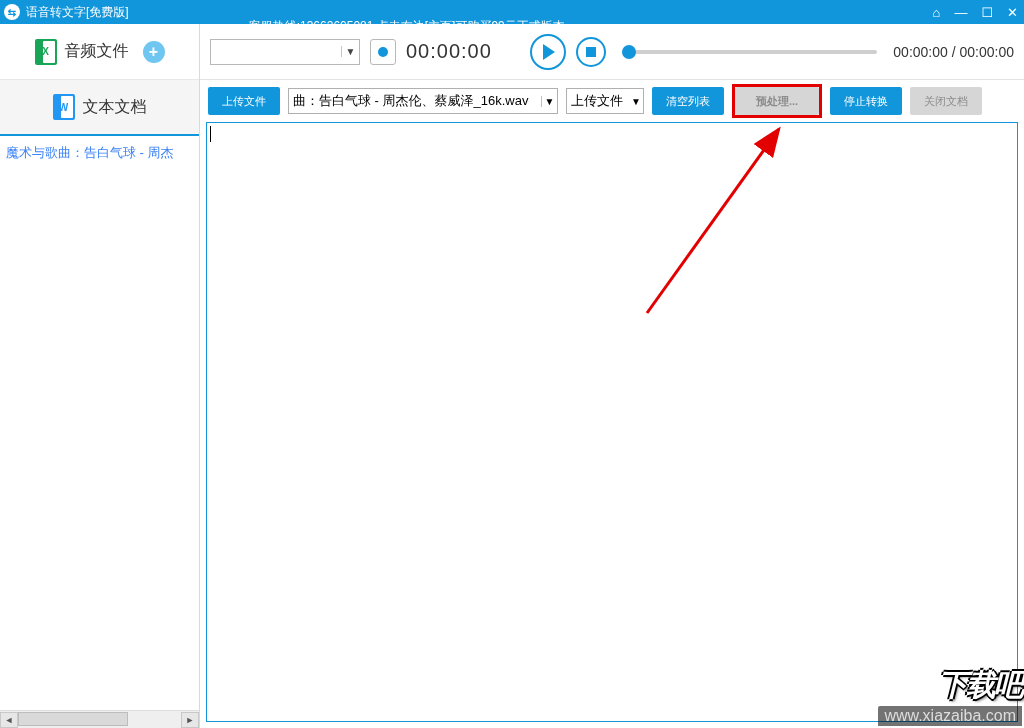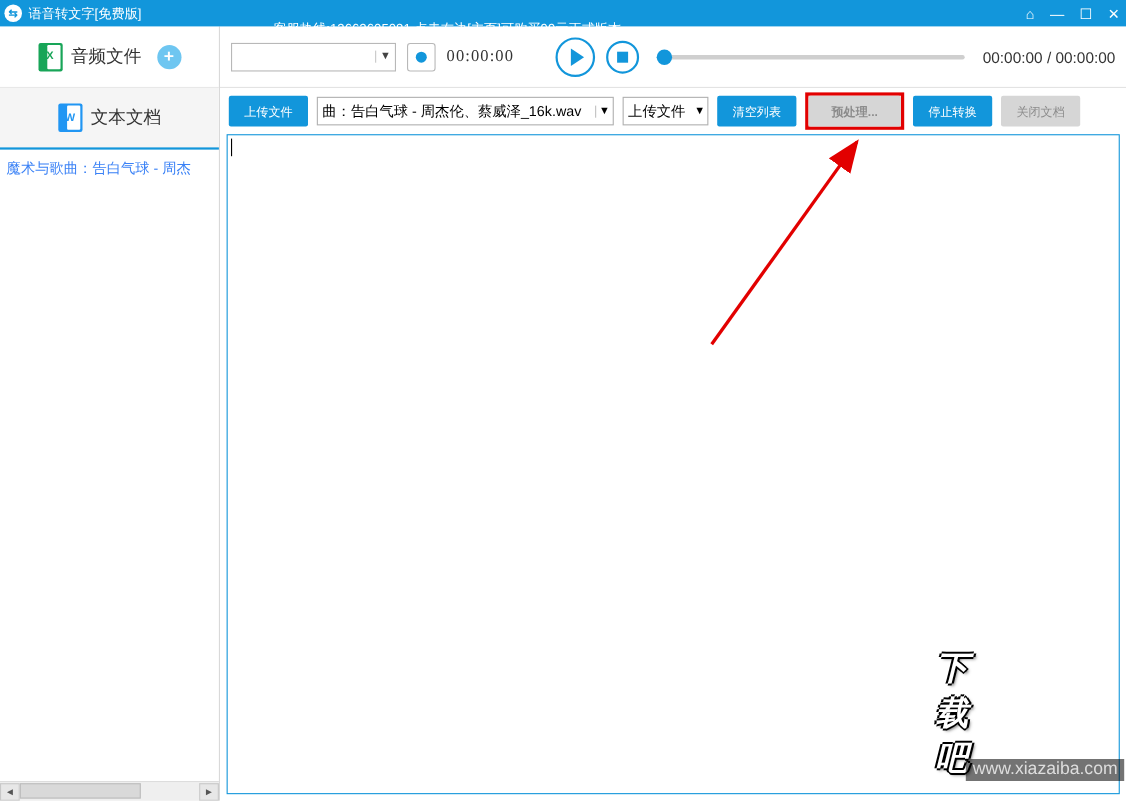--- a/index.html
+++ b/index.html
@@ -40,21 +40,21 @@
   .player-row {
     height:56px; display:flex; align-items:center; gap:10px; padding:0 10px; border-bottom:1px solid #e3e3e3;
     font-size:14px; color:#333;
   }
   .combo { height:26px; border:1px solid #b8b8b8; background:#fff; display:flex; align-items:center; }
   .combo.big { width:150px;}
   .combo .val { flex:1; padding:0 4px; font-size:12px; white-space:nowrap; overflow:hidden;}
   .combo .caret { width:18px; text-align:center; border-left:1px solid #c7c7c7; font-size:10px; color:#444;}
   .rec-btn { width:26px; height:26px; border:1px solid #b8b8b8; border-radius:3px; display:flex; align-items:center; justify-content:center;}
   .rec-btn .dot { width:10px; height:10px; border-radius:50%; background:#1296db;}
-  .time-small { font-size:15px; letter-spacing:1px;font-family:Liberation Serif, serif;}
+  .time-small { font-size:20px; letter-spacing:1px;}
   .circle-btn {
     width:36px; height:36px; border-radius:50%; border:2px solid #1296db; display:flex; align-items:center; justify-content:center; background:#fff;
   }
   .circle-btn.small{ width:30px; height:30px;}
   .play-tri { width:0;height:0;border-left:12px solid #1296db;border-top:8px solid transparent;border-bottom:8px solid transparent; margin-left:3px;}
   .stop-sq { width:10px;height:10px;background:#1296db;}
   .slider { flex:1; height:4px; background:#cfcfcf; border-radius:2px; position:relative; margin:0 6px;}
   .slider .knob { position:absolute; left:0; top:-5px; width:14px; height:14px; border-radius:50%; background:#1296db;}
   .time-right { font-size:14px; white-space:nowrap;}
   .toolbar-row {
@@ -72,22 +72,22 @@
   .lang-combo .val{ flex:1; font-size:13px; padding:0 4px;}
   .lang-combo .caret{ width:14px; text-align:center; font-size:10px;}
   .highlight-box { border:3px solid #e20000; padding:0; }
   .highlight-box .btn { margin:0;font-weight:bold;}
   .editor {
     flex:1; border:1px solid #1296db; margin:0 6px 6px 6px; background:#fff; position:relative;
   }
   .editor .cursor { position:absolute; left:3px; top:3px; width:1px; height:16px; background:#000;}
   .arrow-svg { position:absolute; pointer-events:none; }
   .watermark {
-    position:absolute; right:2px; bottom:18px; width:140px; height:54px;
-    display:flex; align-items:flex-end; justify-content:flex-end;
+    position:absolute; right:2px; bottom:2px; width:140px; height:54px;
+    display:flex; flex-direction:column; align-items:flex-end; justify-content:flex-end;
     color:#fff; pointer-events:none;
   }
   .watermark .logo {
     font-size:30px; font-weight:900; font-style:italic; letter-spacing:-2px;
     text-shadow: -2px 0 #000, 0 2px #000, 2px 0 #000, 0 -2px #000, 2px 2px 3px rgba(0,0,0,.6);
   }
   .watermark .url {
     font-size:16px; color:#ddd; background:rgba(0,0,0,.55); padding:1px 6px; border-radius:2px 0 0 0;
   }
 </style>

